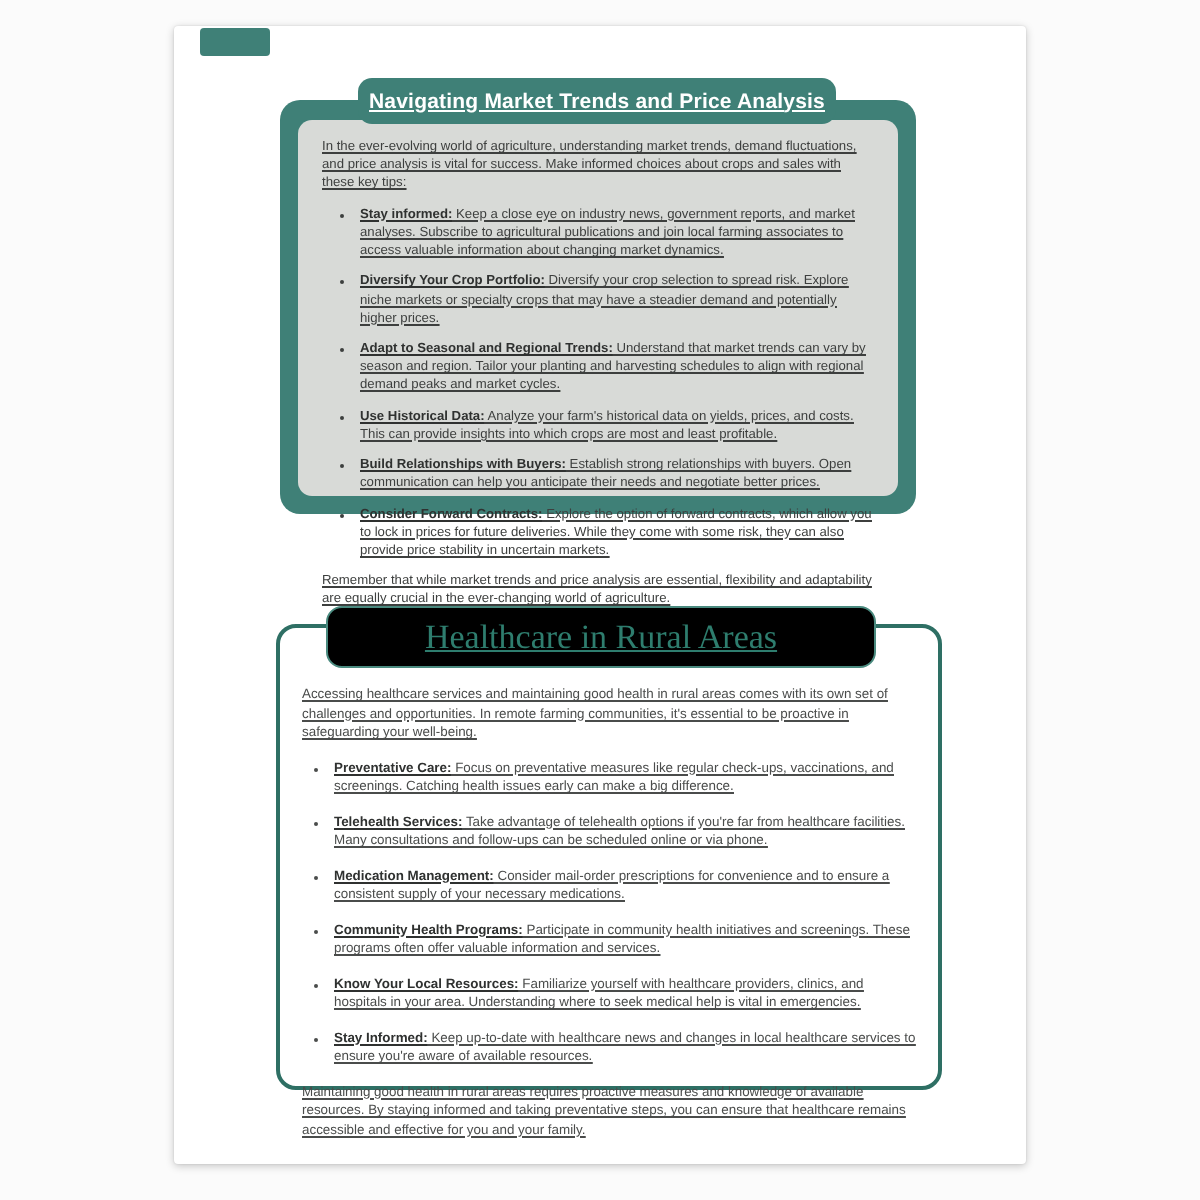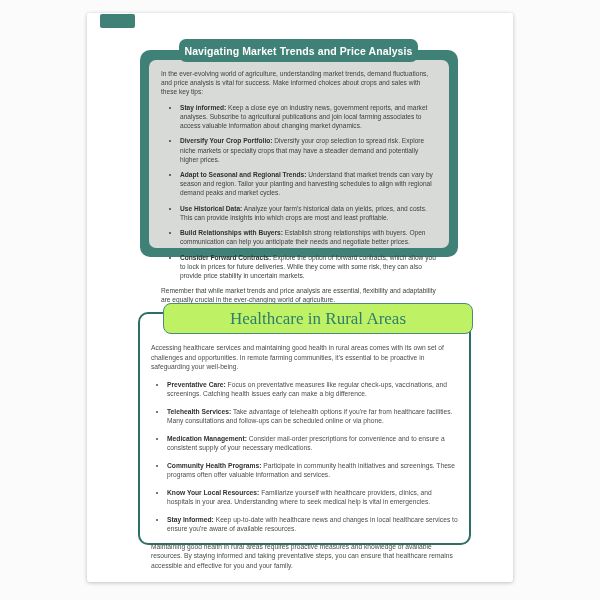--- a/index.html
+++ b/index.html
@@ -1,15 +1,15 @@
 <!DOCTYPE html>
 <html><head>
 <meta charset="utf-8">
 <style>
-  * { margin:0; padding:0; box-sizing:border-box; }
+  * { margin:0; padding:0; box-sizing:border-box;text-decoration:underline; }
   html,body { width:600px; height:600px; background:#fbfbfb; font-family:"Liberation Sans", sans-serif; }
   .canvas { position:relative; width:600px; height:600px; overflow:hidden; }
 
   .page {
     position:absolute; left:87px; top:13px; width:426px; height:569px;
     background:#ffffff; border-radius:2px;
     box-shadow:0 1px 4px rgba(0,0,0,0.22), 0 0 1px rgba(0,0,0,0.12);
   }
   .page-tab {
     position:absolute; left:100px; top:14px; width:35px; height:14px;
@@ -39,22 +39,22 @@
   .market-panel li { margin-bottom:6px; }
   .market-panel .outro { margin-top:2px; }
   b.lbl { color:#2f3130; }
 
   
   .health-card {
     position:absolute; left:138px; top:312px; width:333px; height:233px;
     background:#ffffff; border:2px solid #2e6f64; border-radius:10px;
   }
   .health-banner {
-    position:absolute; left:163px; top:303px; width:310px; height:31px;
-    background:#bef264; border:1.5px solid #4a8a7f; border-radius:8px;
+    position:absolute; left:163px; top:303px; width:275px; height:31px;
+    background:#000000; border:1.5px solid #4a8a7f; border-radius:8px;
     display:flex; align-items:center; justify-content:center;
     font-family:"Liberation Serif", serif; font-size:17px; color:#2e7d6e;
     z-index:3;
   }
   .health-content {
     position:absolute; left:0; top:0; right:0; bottom:0;
     padding:29px 11px 8px 11px;
     color:#4a4c4b; font-size:6.7px; line-height:1.42;
   }
   .health-content .intro { margin-bottom:8px; }

